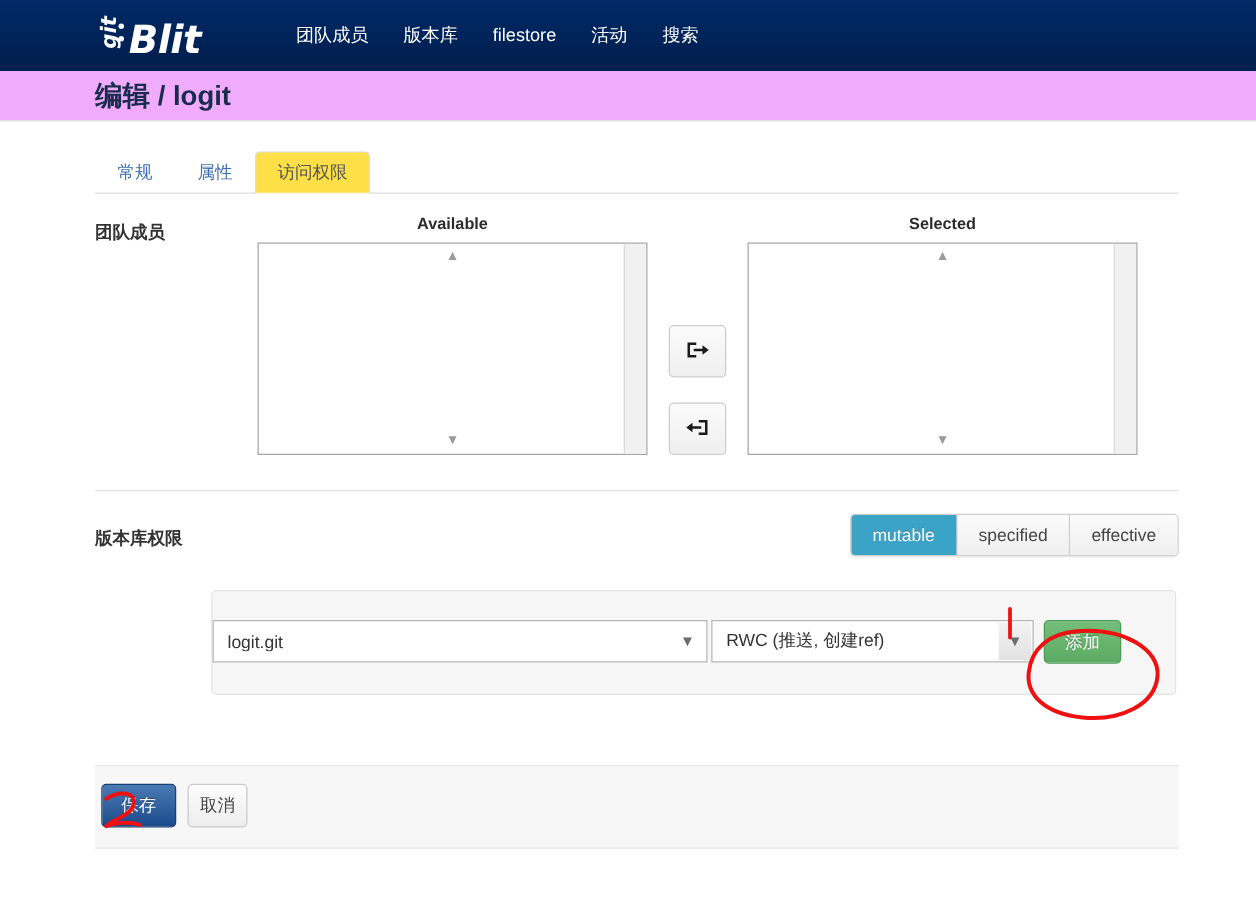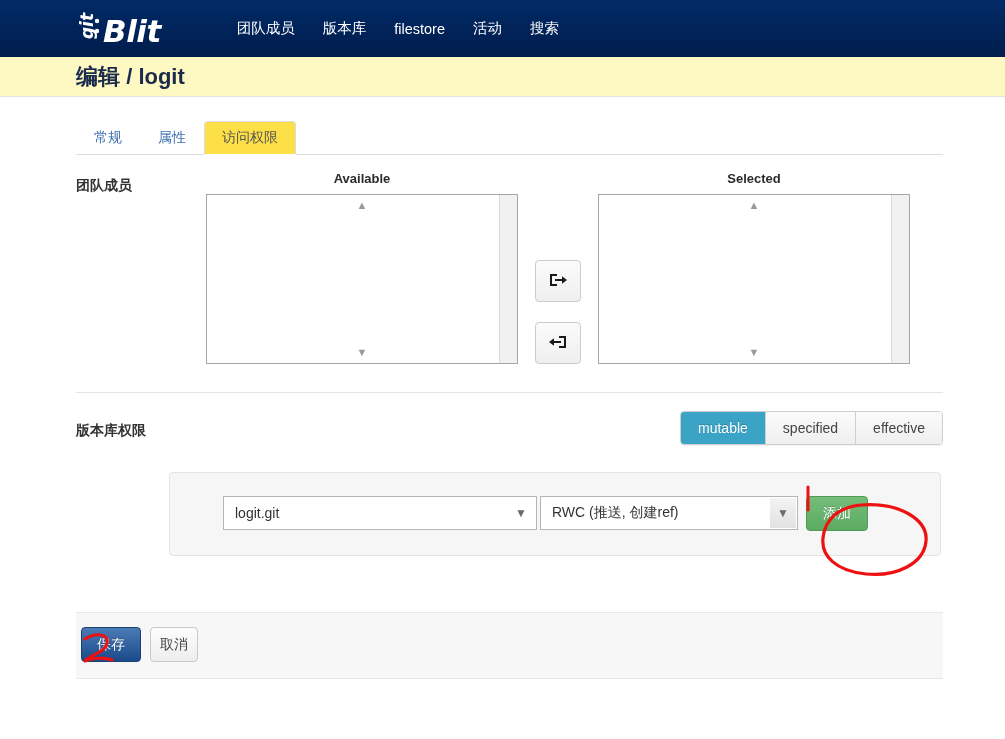--- a/index.html
+++ b/index.html
@@ -57,21 +57,21 @@
     color: #ffffff;
     text-decoration: none;
     font-size: 14.5px;
     padding: 0 14px;
     white-space: nowrap;
   }
 
   
   .page-header {
     height: 40px;
-    background: #fef9c3;
+    background: #f0abfc;
     border-bottom: 1px solid #e3e3e3;
     display: flex;
     align-items: center;
     padding-left: 76px;
     box-sizing: border-box;
   }
   .page-title {
     font-size: 22px;
     font-weight: bold;
     color: #1b2b4b;
@@ -286,21 +286,21 @@
     width: 26px;
     align-self: stretch;
     margin: 1px 1px 1px 0;
     background: linear-gradient(#f3f3f3, #e2e2e2);
     display: flex;
     align-items: center;
     justify-content: center;
     color: #6b6b6b;
     font-size: 12px;
   }
-  .sel-repo { width: 314px; margin-left: 53px; }
+  .sel-repo { width: 396px; }
   .sel-perm { width: 258px; margin-left: 3px; }
 
   .btn-add {
     margin-left: 8px;
     background: linear-gradient(#74bd7a, #5cab63);
     border: 1px solid #4e9a55;
     color: #ffffff;
     border-radius: 4px;
     padding: 8px 16px;
     font-size: 14px;

